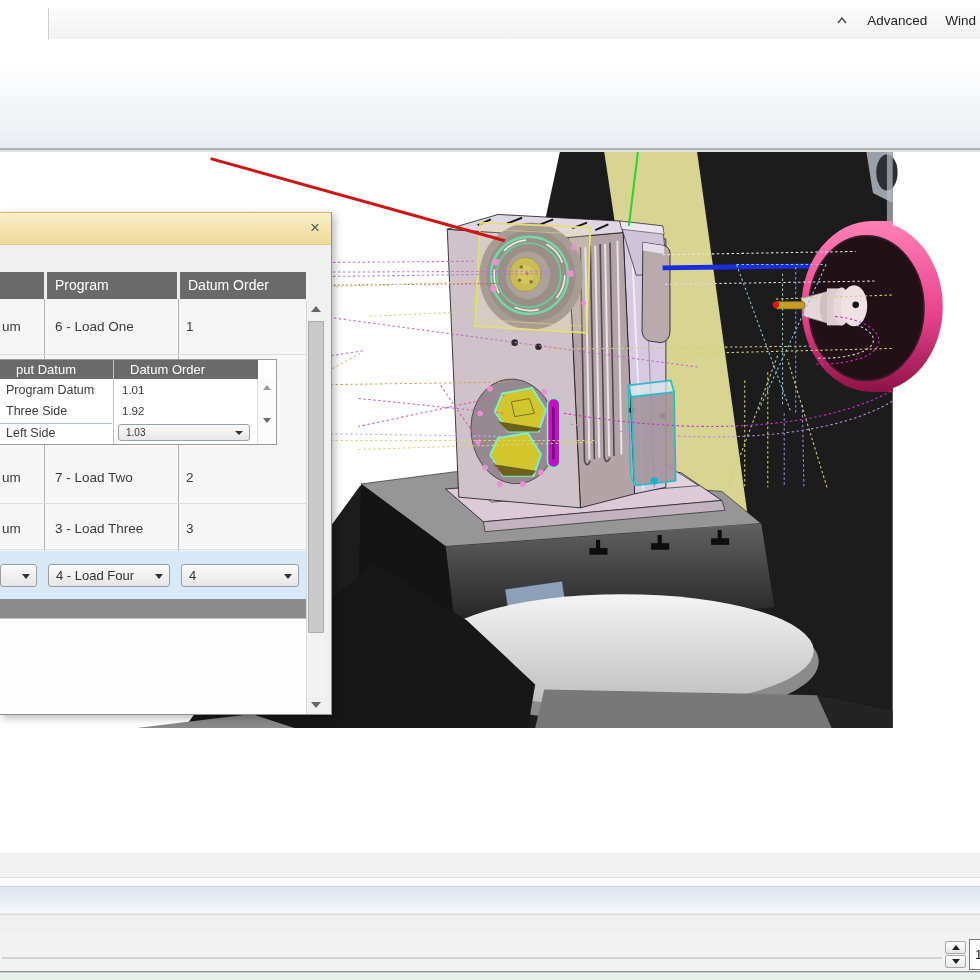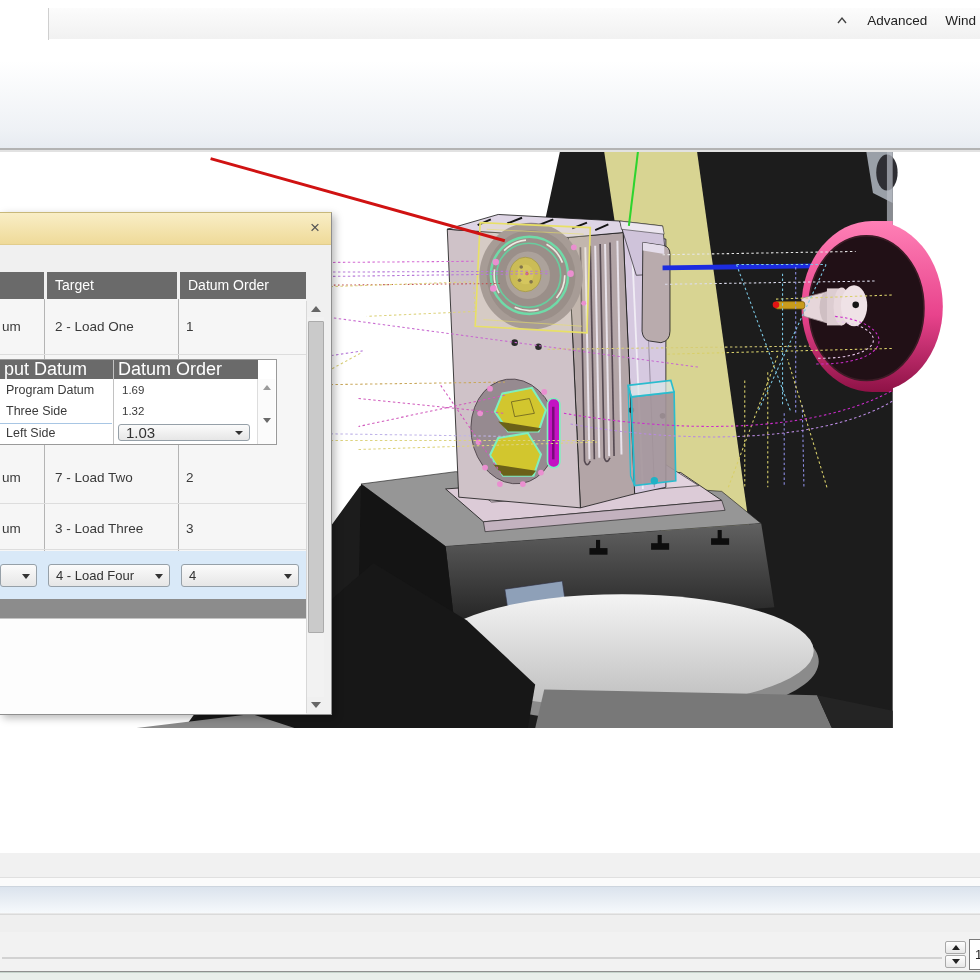--- a/index.html
+++ b/index.html
@@ -34,21 +34,21 @@
     text-align:center;font-size:17px;color:#555;cursor:default;}
   .tbl-header{position:absolute;top:59px;height:27px;background:#6a6a6a;color:#fff;
     font-size:14px;line-height:27px;padding-left:8px;box-sizing:border-box;}
   .tbl-body{position:absolute;left:0;top:86px;width:306px;height:300px;background:#f6f6f6;}
   .vline{position:absolute;top:86px;height:300px;width:1px;background:#b4b4b4;}
   .hline{position:absolute;left:0;width:306px;height:1px;background:#ddd;}
   .cell{position:absolute;font-size:13.5px;color:#3a3a3a;white-space:nowrap;}
   .nested{position:absolute;left:0;top:146px;width:277px;height:86px;background:#fff;
     border:1px solid #9a9a9a;border-left:none;box-sizing:border-box;}
   .nst-header{position:absolute;top:0;height:19px;background:#6a6a6a;color:#fff;
-    font-size:18px;line-height:19px;padding-left:4px;box-sizing:border-box;}
+    font-size:13px;line-height:19px;padding-left:16px;box-sizing:border-box;}
   .nst-cell{position:absolute;font-size:12.5px;color:#3a3a3a;white-space:nowrap;}
   .nst-vline{position:absolute;left:113px;top:0;height:84px;width:1px;background:#c2c2c2;}
   .edit-cell{position:absolute;left:0;top:63px;width:112px;height:20px;background:#fff;
     border-top:1px solid #a8c6e4;box-sizing:border-box;}
   .dropdown{position:absolute;height:23px;background:linear-gradient(#fbfbfb,#e6e6e6);
     border:1px solid #96a0a8;border-radius:3px;box-sizing:border-box;
     font-size:13px;color:#333;line-height:21px;padding-left:7px;}
   .dropdown .arr,.spin .arr{position:absolute;right:6px;top:9px;width:0;height:0;
     border-left:4.5px solid transparent;border-right:4.5px solid transparent;border-top:5px solid #333;}
   .dd-small{height:17px;font-size:12px;line-height:15px;}
@@ -312,49 +312,49 @@
   </g>
 </svg>
 </div>
 
 <div class="dialog">
   <div class="dlg-title">
     <div class="dlg-close">×</div>
   </div>
 
   <div class="tbl-header" style="left:0;width:44px;"></div>
-  <div class="tbl-header" style="left:47px;width:130px;">Target</div>
+  <div class="tbl-header" style="left:47px;width:130px;">Program</div>
   <div class="tbl-header" style="left:180px;width:126px;">Datum Order</div>
 
   <div class="tbl-body"></div>
   <div class="vline" style="left:44px;"></div>
   <div class="vline" style="left:178px;"></div>
   <div class="hline" style="top:141px;"></div>
   <div class="hline" style="top:290px;"></div>
   <div class="hline" style="top:336px;"></div>
 
   <div>
     <span class="cell" style="left:2px;top:106px;">um</span>
-    <span class="cell" style="left:55px;top:106px;">2 - Load One</span>
+    <span class="cell" style="left:55px;top:106px;">6 - Load One</span>
     <span class="cell" style="left:186px;top:106px;">1</span>
   </div>
 
   <div class="nested">
     <div class="nst-header" style="left:0;width:113px;">put Datum</div>
     <div class="nst-header" style="left:114px;width:144px;">Datum Order</div>
     <div class="nst-vline"></div>
     <span class="nst-cell" style="left:6px;top:23px;">Program Datum</span>
-    <span class="nst-cell" style="left:122px;top:24px;font-size:11.5px;">1.69</span>
+    <span class="nst-cell" style="left:122px;top:24px;font-size:11.5px;">1.01</span>
     <span class="nst-cell" style="left:6px;top:44px;">Three Side</span>
-    <span class="nst-cell" style="left:122px;top:45px;font-size:11.5px;">1.32</span>
+    <span class="nst-cell" style="left:122px;top:45px;font-size:11.5px;">1.92</span>
     <div class="edit-cell">
       <span class="nst-cell" style="left:6px;top:2px;">Left Side</span>
     </div>
     <div class="dropdown dd-small" style="left:118px;top:64px;width:132px;">
-      <span style="font-size:15px;">1.03</span>
+      <span style="font-size:10px;">1.03</span>
       <span class="arr"></span>
     </div>
     <div class="nst-sbar">
       <div class="nst-tri-up"></div>
       <div class="nst-tri-dn"></div>
     </div>
   </div>
 
   <div>
     <span class="cell" style="left:2px;top:257px;">um</span>

